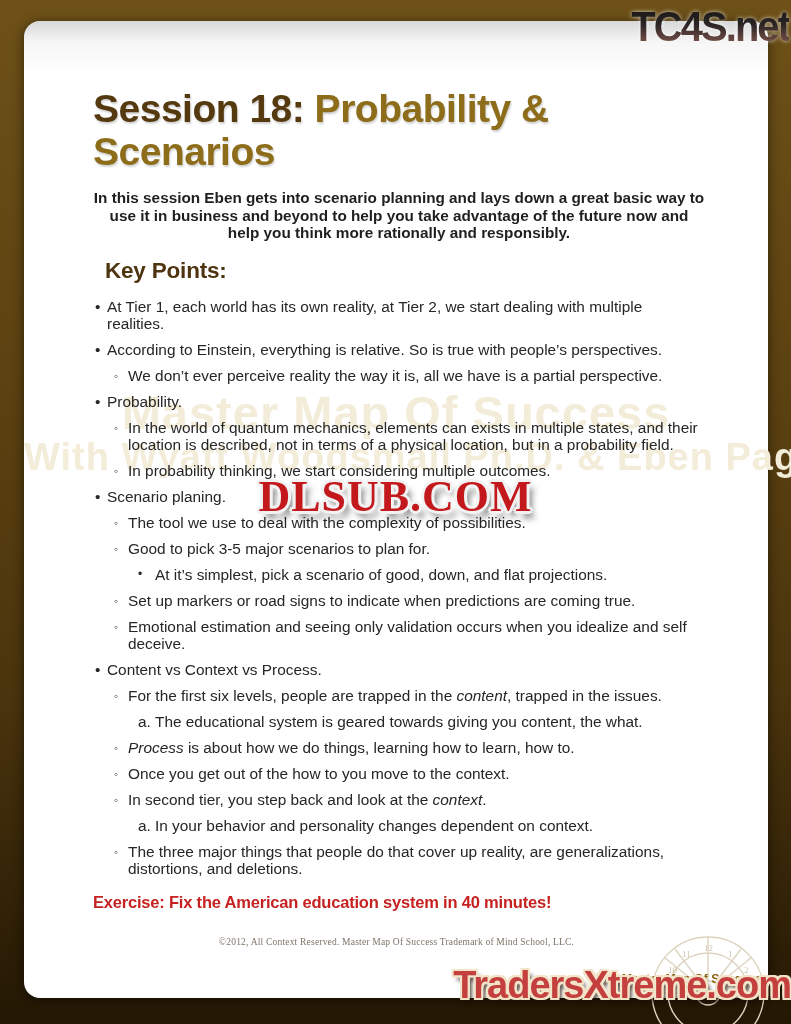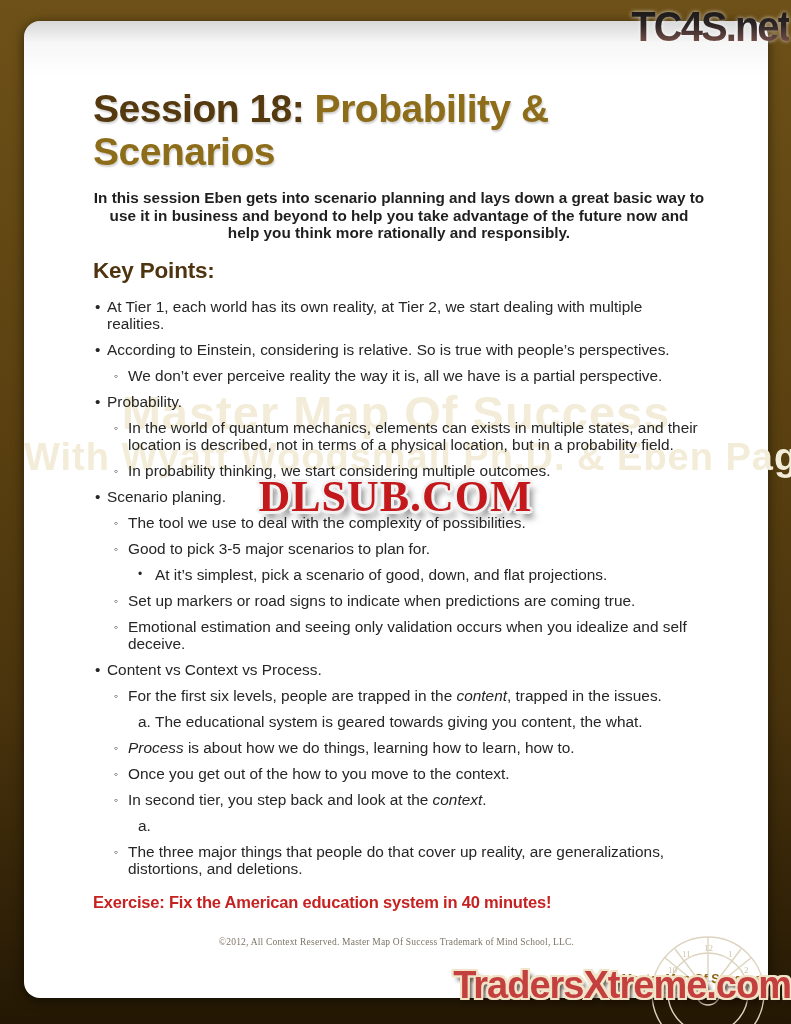--- a/index.html
+++ b/index.html
@@ -33,21 +33,21 @@
   h1{
     margin:0;padding-top:66px;font-size:39px;line-height:43px;letter-spacing:-.5px;
     font-weight:bold;text-shadow:1px 2px 2px rgba(0,0,0,.18);
   }
   .t-dark{color:var(--title-brown,#55390f);}
   .t-gold{color:var(--title-gold,#8e6d1a);}
   .intro{
     margin-top:16px;font-size:15.3px;line-height:17.6px;font-weight:bold;color:#1f1f1f;width:612px;text-align:center;
   }
   h2{
-    margin:16px 0 0 0;font-size:22.5px;color:var(--kp-brown,#4f3410);font-weight:bold;letter-spacing:-.2px;
+    margin:16px 0 0 12px;font-size:22.5px;color:var(--kp-brown,#4f3410);font-weight:bold;letter-spacing:-.2px;
   }
   .bullets{margin-top:14px;font-size:15.4px;line-height:17px;color:#262626;}
   .bi{display:flex;margin-bottom:9px;}
   .bi .mk{flex:0 0 auto;}
   .bi.l1{padding-left:2px;}  .bi.l1 .mk{width:12px;}
   .bi.l2{padding-left:21px;} .bi.l2 .mk{width:14px;font-size:12px;position:relative;top:1px;}
   .bi.l3{padding-left:45px;} .bi.l3 .mk{width:17px;font-size:12px;}
   .bi.la{padding-left:45px;} .bi.la .mk{width:17px;}
   .bi .tx{flex:1;}
   .exercise{
@@ -130,21 +130,21 @@
 
     <h2>Key Points:</h2>
 
     <div class="bullets" id="bullet-list">
         <div class="bi l1">
           <span class="mk">•</span>
           <span class="tx"><span>At Tier 1, each world has its own reality, at Tier 2, we start dealing with multiple realities.</span></span>
         </div>
         <div class="bi l1">
           <span class="mk">•</span>
-          <span class="tx"><span>According to Einstein, considering is relative. So is true with people’s perspectives.</span></span>
+          <span class="tx"><span>According to Einstein, everything is relative. So is true with people’s perspectives.</span></span>
         </div>
         <div class="bi l2">
           <span class="mk">◦</span>
           <span class="tx"><span>We don’t ever perceive reality the way it is, all we have is a partial perspective.</span></span>
         </div>
         <div class="bi l1">
           <span class="mk">•</span>
           <span class="tx"><span>Probability.</span></span>
         </div>
         <div class="bi l2">
@@ -198,20 +198,21 @@
         <div class="bi l2">
           <span class="mk">◦</span>
           <span class="tx"><span>Once you get out of the how to you move to the context.</span></span>
         </div>
         <div class="bi l2">
           <span class="mk">◦</span>
           <span class="tx"><span>In second tier, you step back and look at the </span><span style="font-style: italic;">context</span><span>.</span></span>
         </div>
         <div class="bi la">
           <span class="mk">a.</span>
+          <span class="tx"><span>In your behavior and personality changes dependent on context.</span></span>
         </div>
         <div class="bi l2">
           <span class="mk">◦</span>
           <span class="tx"><span>The three major things that people do that cover up reality, are generalizations, distortions, and deletions.</span></span>
         </div>
       </div>
 
     <p class="exercise">Exercise: Fix the American education system in 40 minutes!</p>
 
     <p class="footer">©2012, All Context Reserved. Master Map Of Success Trademark of Mind School, LLC.</p>

